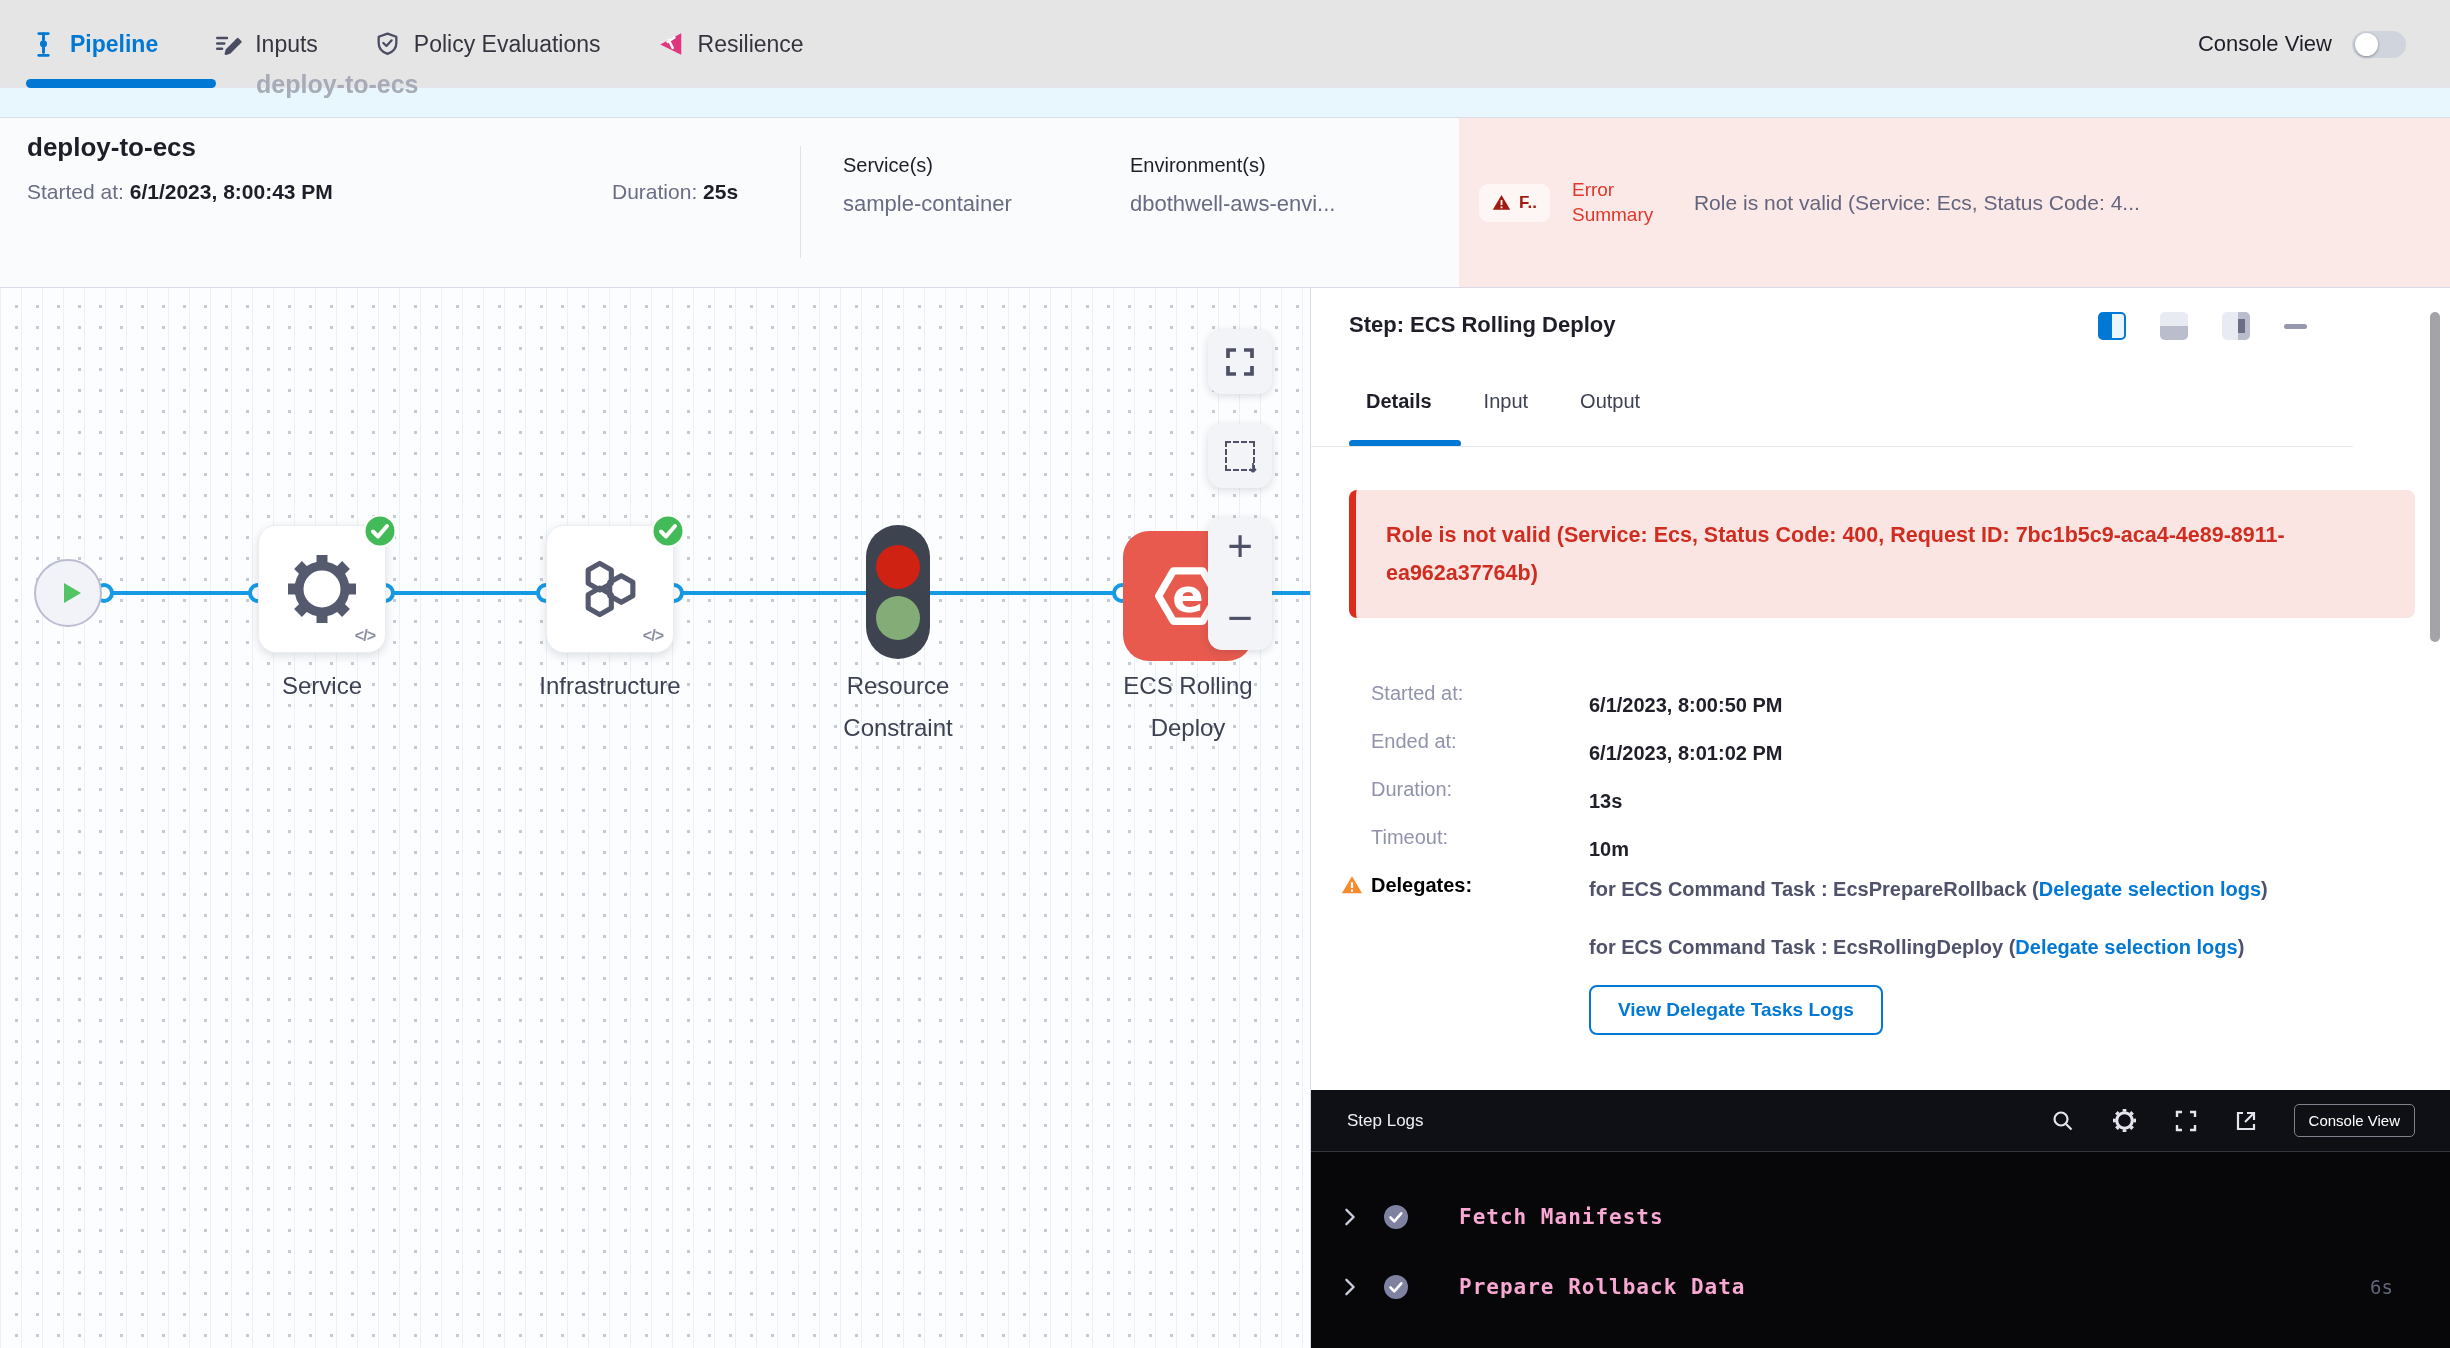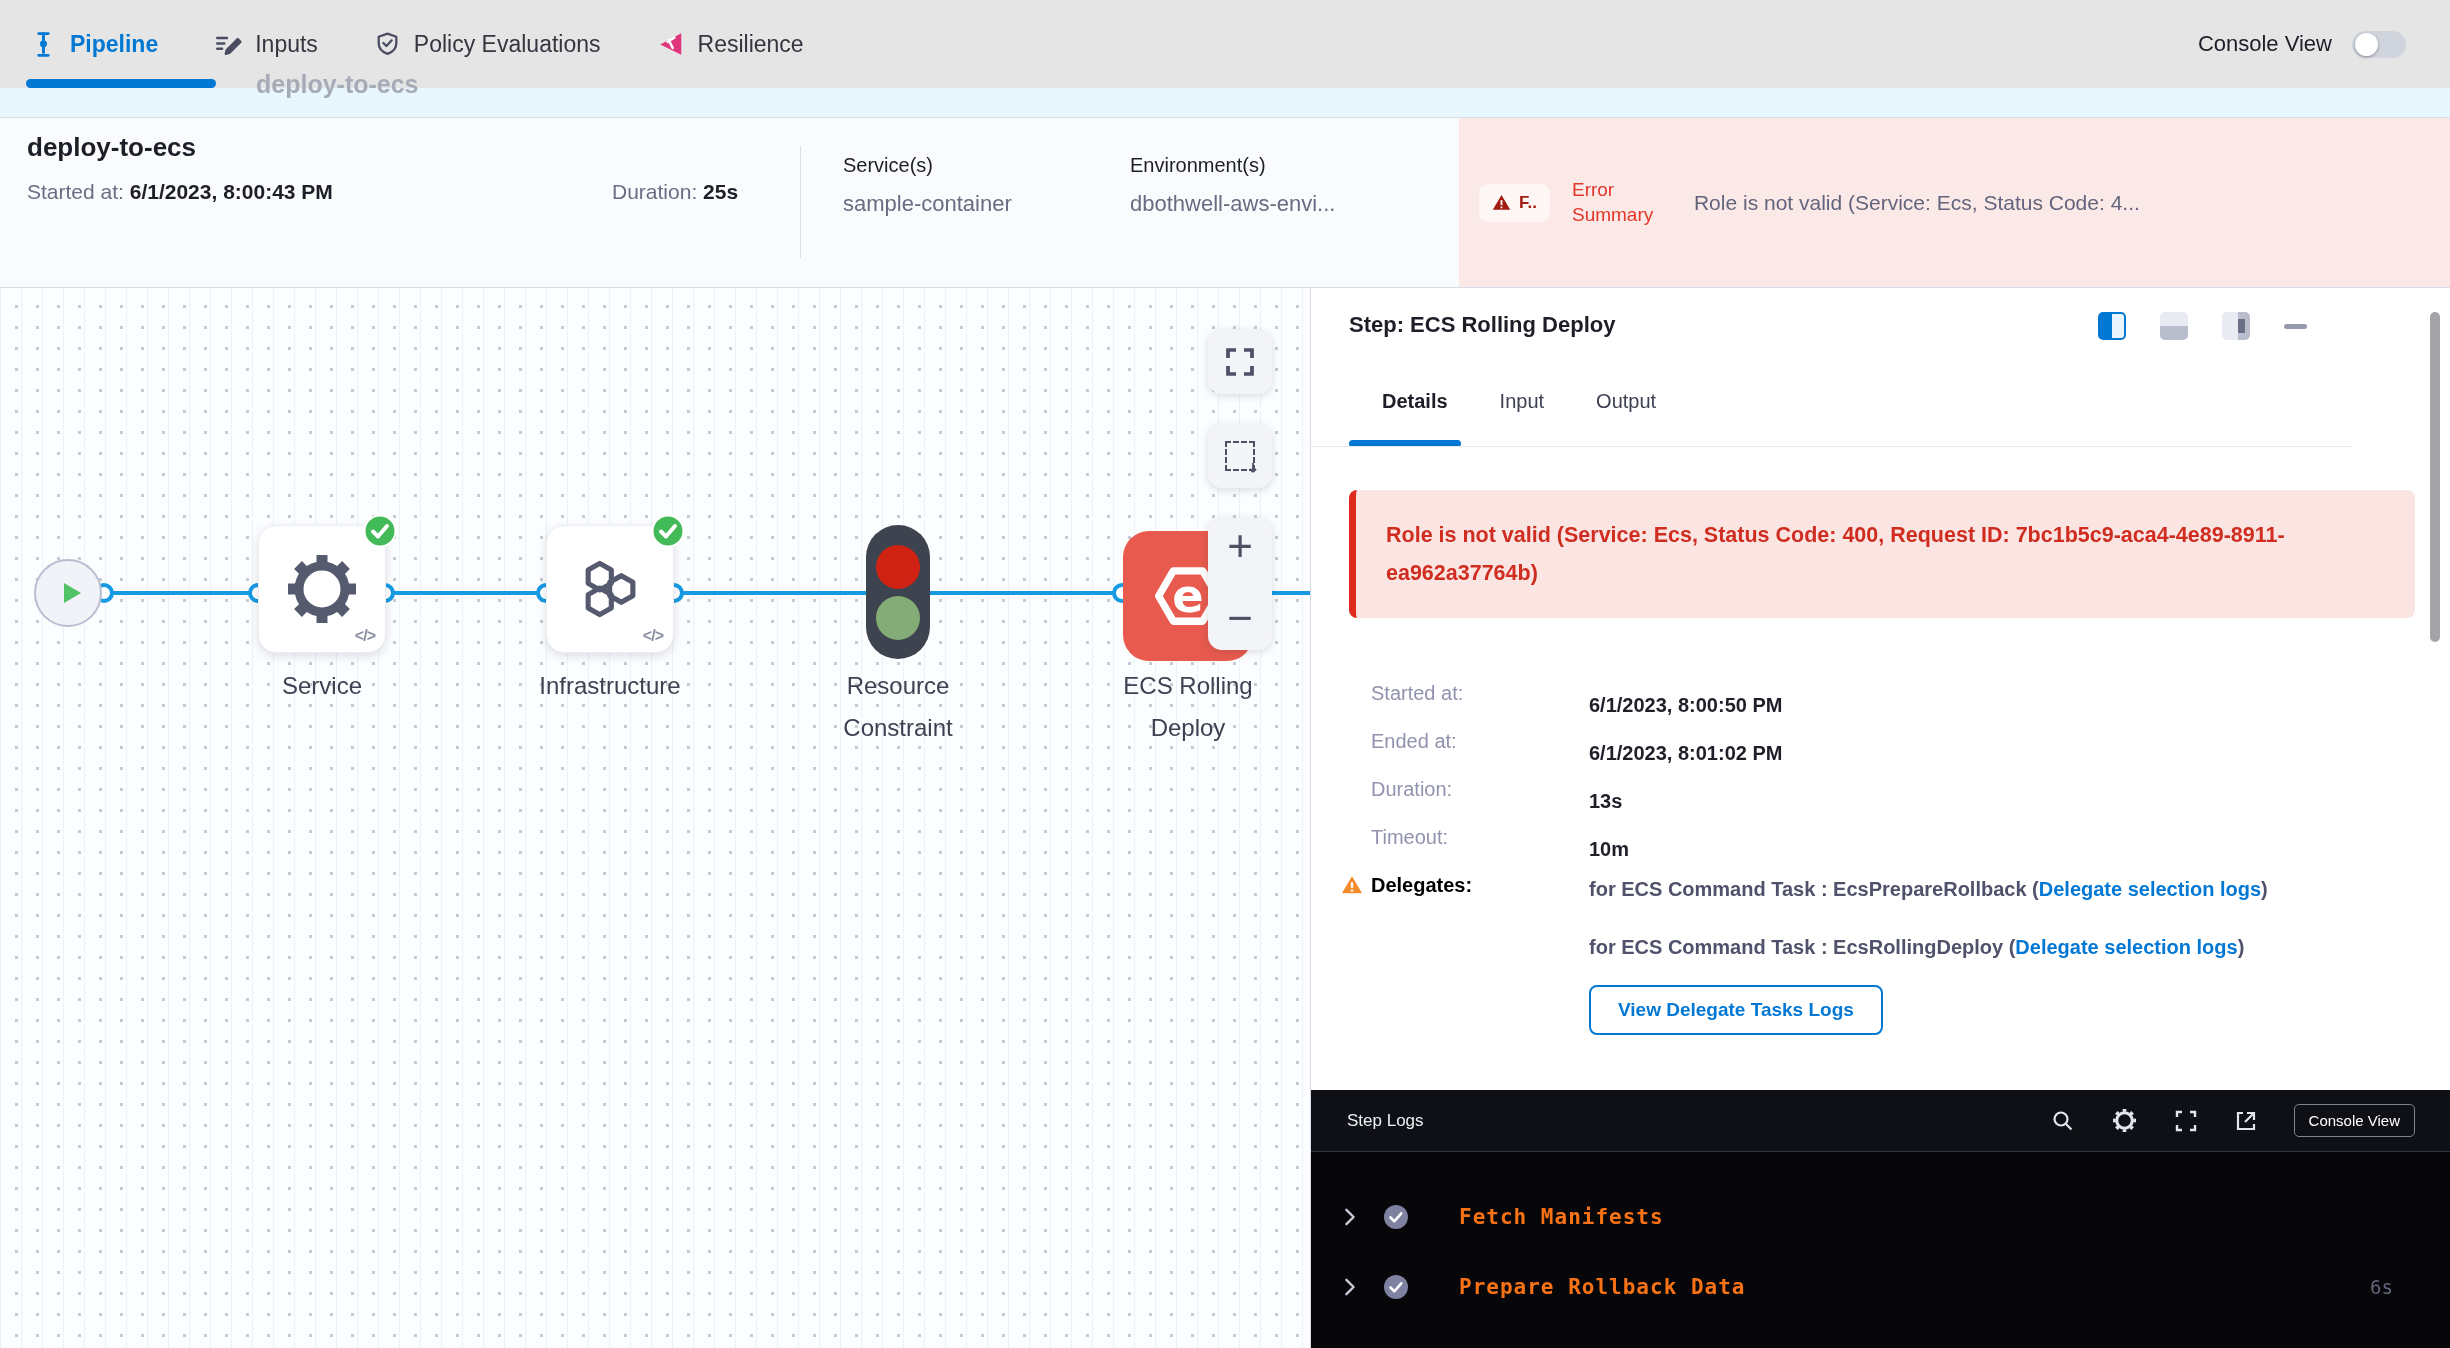--- a/index.html
+++ b/index.html
@@ -74,21 +74,21 @@
   .li { width:28px; height:28px; border-radius:5px; position:relative; overflow:hidden; cursor:pointer; }
   .li-split { border:2.5px solid #0278d5; background:linear-gradient(to right, #0278d5 50%, #eaf5fd 50%); }
   .li-bottom { background:#e9ebf2; }
   .li-bottom .fill { position:absolute; left:0; right:0; bottom:0; height:50%; background:#b9bdcc; }
   .li-right { background:#e9ebf2; }
   .li-right .fill { position:absolute; top:0; bottom:0; right:0; width:42%; background:#b9bdcc; }
   .li-right .bar { position:absolute; top:7px; right:5px; width:7px; height:14px; background:#6b6e84; }
   .li-min { width:23px; height:5px; background:#9699ac; border-radius:3px; cursor:pointer; }
   .p-tabs { position:absolute; left:55px; top:102px; display:flex; gap:52px; font-size:20px; color:#3e4152; }
   .p-tab { cursor:pointer; }
-  .p-tab.active { font-weight:700; color:#1d1e27;margin-left:16px; }
+  .p-tab.active { font-weight:700; color:#1d1e27; }
   .p-tab-underline { position:absolute; left:38px; top:152px; width:112px; height:7px; border-radius:4px; background:#0278d5; }
   .p-tabs-divider { position:absolute; left:0; right:0; top:158px; height:1px; background:#e7e8ef; }
   .p-error { position:absolute; left:38px; top:202px; width:1066px; border-left:7px solid #dd2c1e; background:#fae5e3; border-radius:8px; padding:26px 30px; font-size:21.5px; font-weight:700; color:#d02d20; line-height:38px; }
   .drow { position:absolute; left:60px; display:flex; }
   .dlabel { width:218px; font-size:20px; color:#9193ae; }
   .dvalue { font-size:20px; font-weight:700; color:#1e1f29;margin-top:12px; }
   .r1 { top:394px; } .r2 { top:442px; } .r3 { top:490px; } .r4 { top:538px; }
   .drow-del { position:absolute; left:30px; top:586px; display:flex; }
   .del-icon { width:22px; margin-right:8px; flex:0 0 auto; }
   .dlabel-del { width:218px; font-size:20px; color:#000000; font-weight:700; }
@@ -101,21 +101,21 @@
   .logs { position:absolute; left:0; top:802px; width:1140px; height:258px; background:#070709; overflow:hidden; }
   .logs-head { height:62px; background:#0f1015; border-bottom:1px solid #33343d; display:flex; align-items:center; padding:0 36px; }
   .logs-title { font-size:17px; color:#eef0f6; }
   .logs-icons { margin-left:auto; display:flex; align-items:center; gap:36px; }
   .licon { cursor:pointer; display:flex; }
   .cv-btn { border:1px solid #80828e; border-radius:5px; padding:7px 14px; font-size:15px; color:#fff; cursor:pointer; }
   .lrows { padding-top:30px; }
   .lrow { display:flex; align-items:center; height:70px; padding:0 58px 0 30px; cursor:pointer; }
   .lrow .chev { display:flex; }
   .lrow .lcheck { margin-left:24px; display:flex; }
-  .lrow .ltext { margin-left:50px; font-family:"DejaVu Sans Mono", monospace; font-size:21px; font-weight:700; color:#f97316; letter-spacing:1px; }
+  .lrow .ltext { margin-left:50px; font-family:"DejaVu Sans Mono", monospace; font-size:21px; font-weight:700; color:#f9a8d4; letter-spacing:1px; }
   .lrow .ldur { margin-left:auto; font-family:"DejaVu Sans Mono", monospace; font-size:19px; color:#62657a; }
 
   .scroll-thumb { position:absolute; left:2430px; top:312px; width:10px; height:330px; background:#a3a3a8; border-radius:5px; cursor:pointer; z-index:8; }
 </style>
 </head>
 <body>
 
 <div class="ghost-title">deploy-to-ecs</div>
 
 <div class="topbar">

